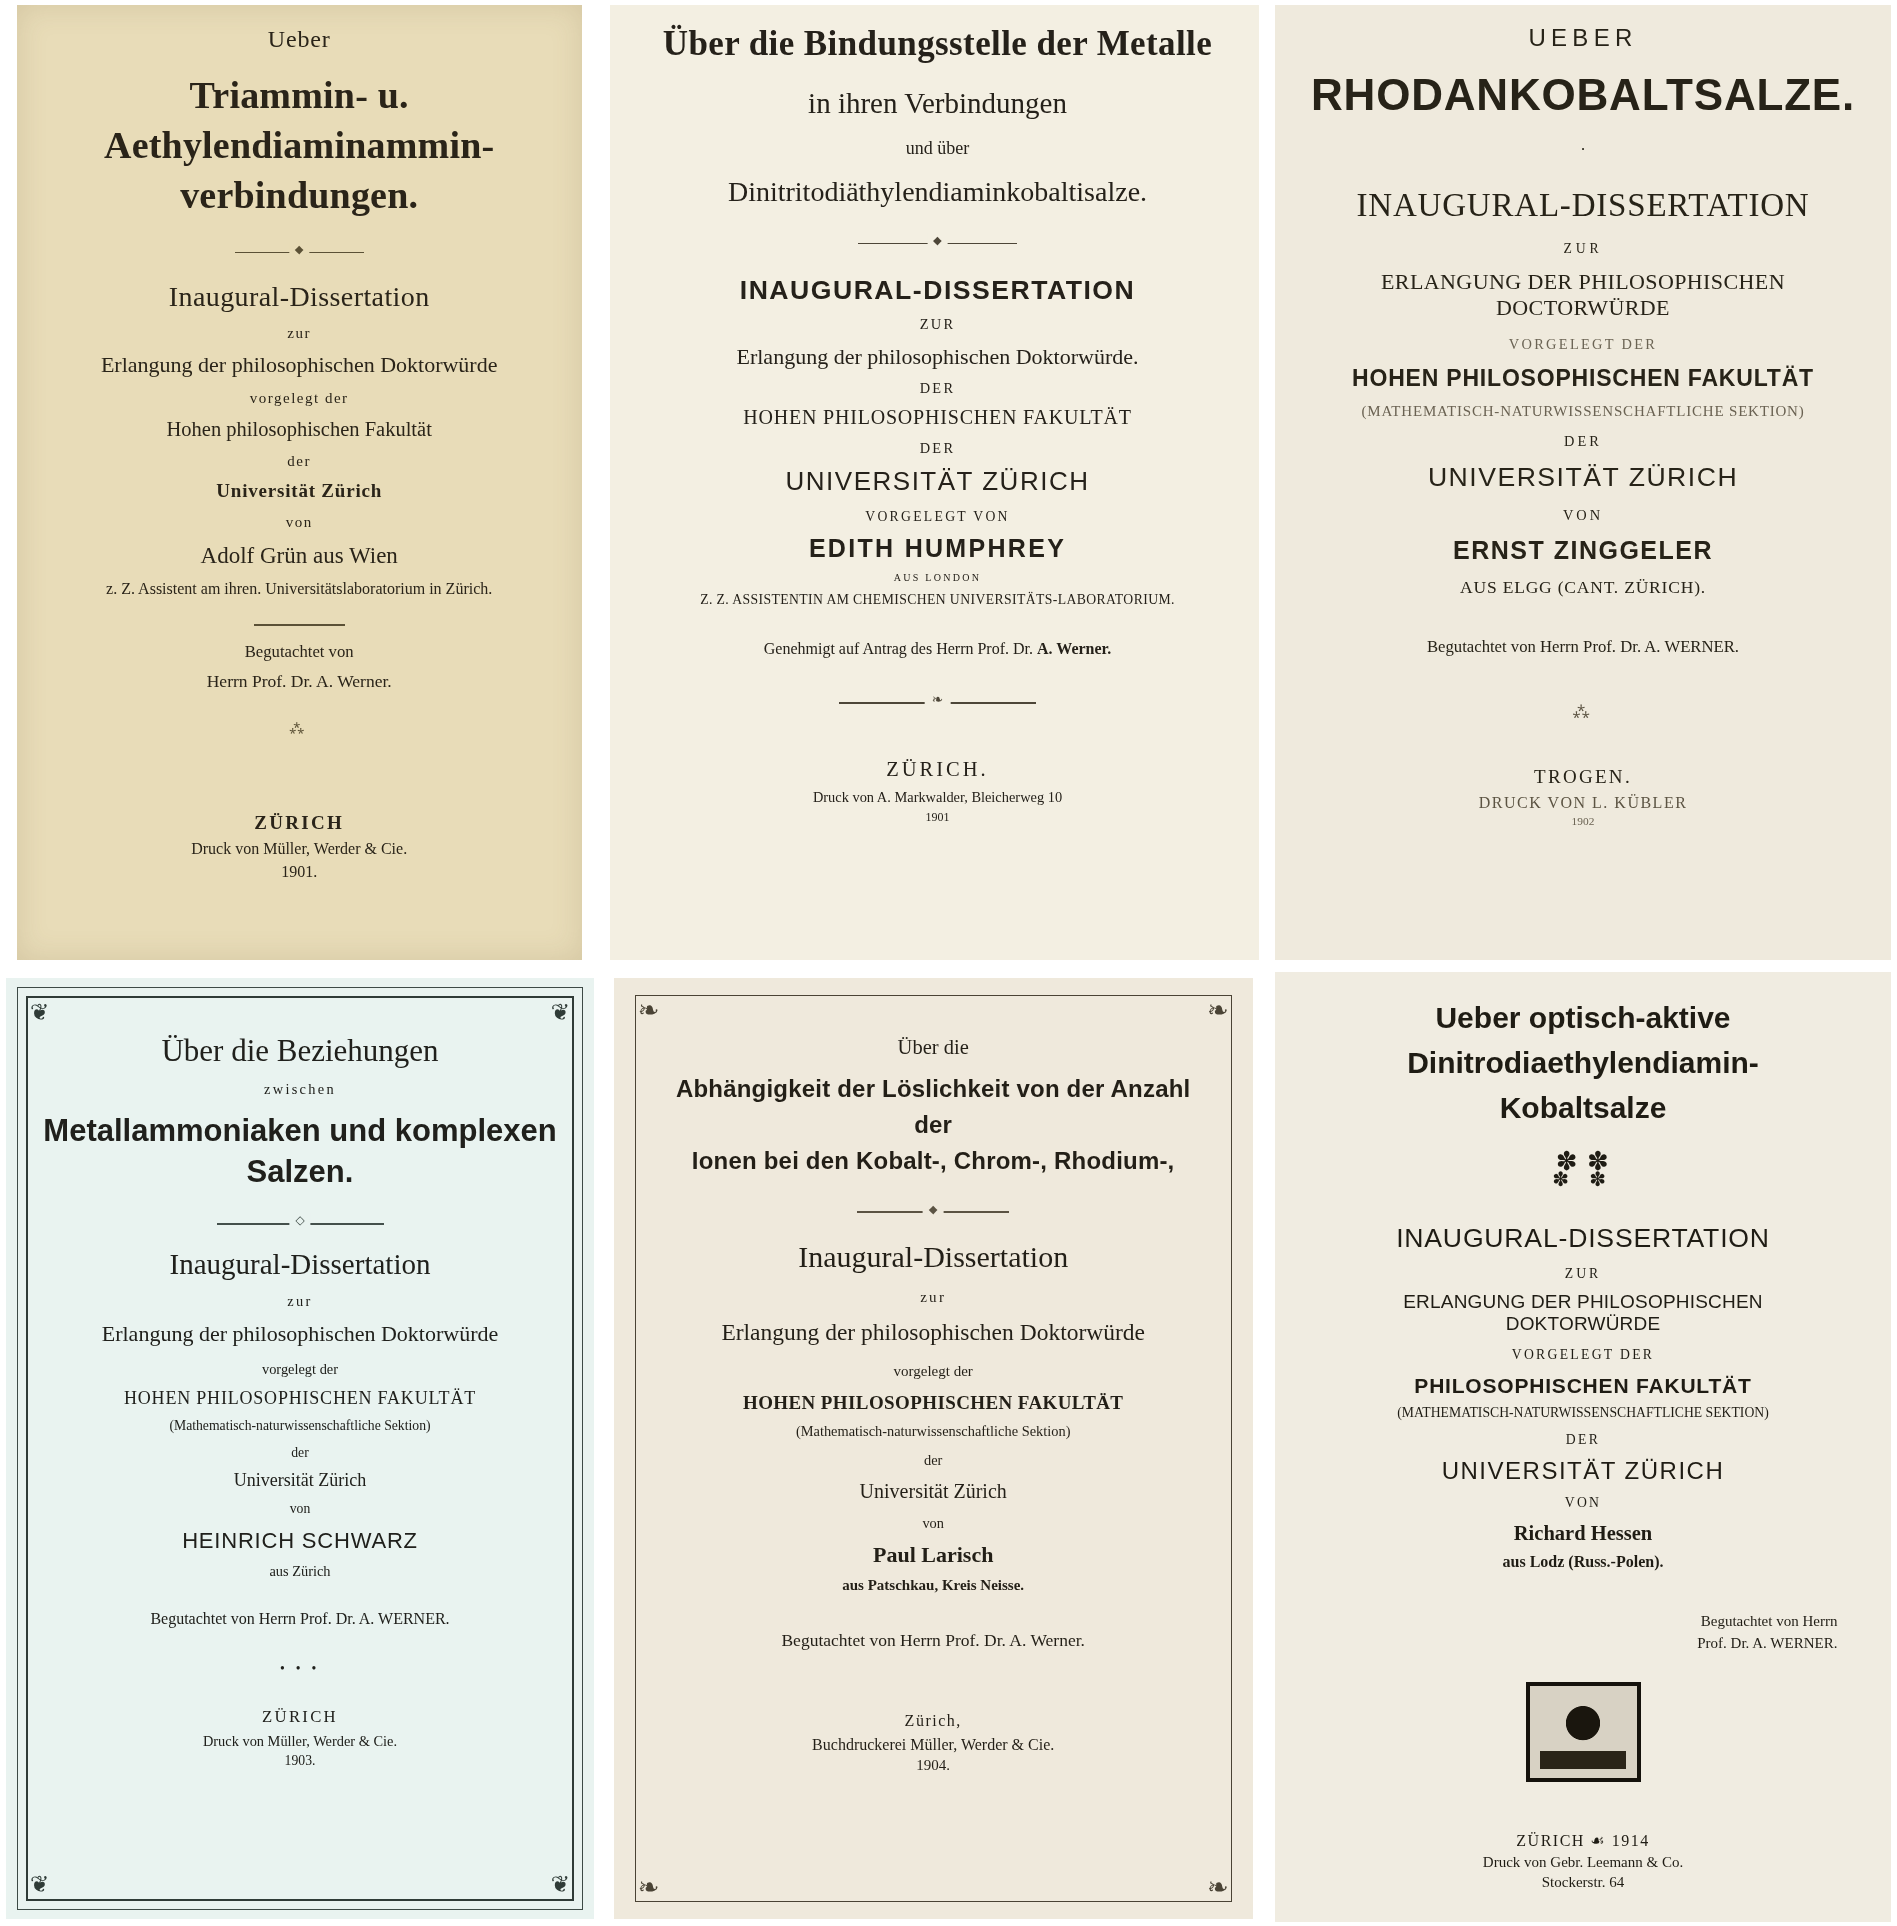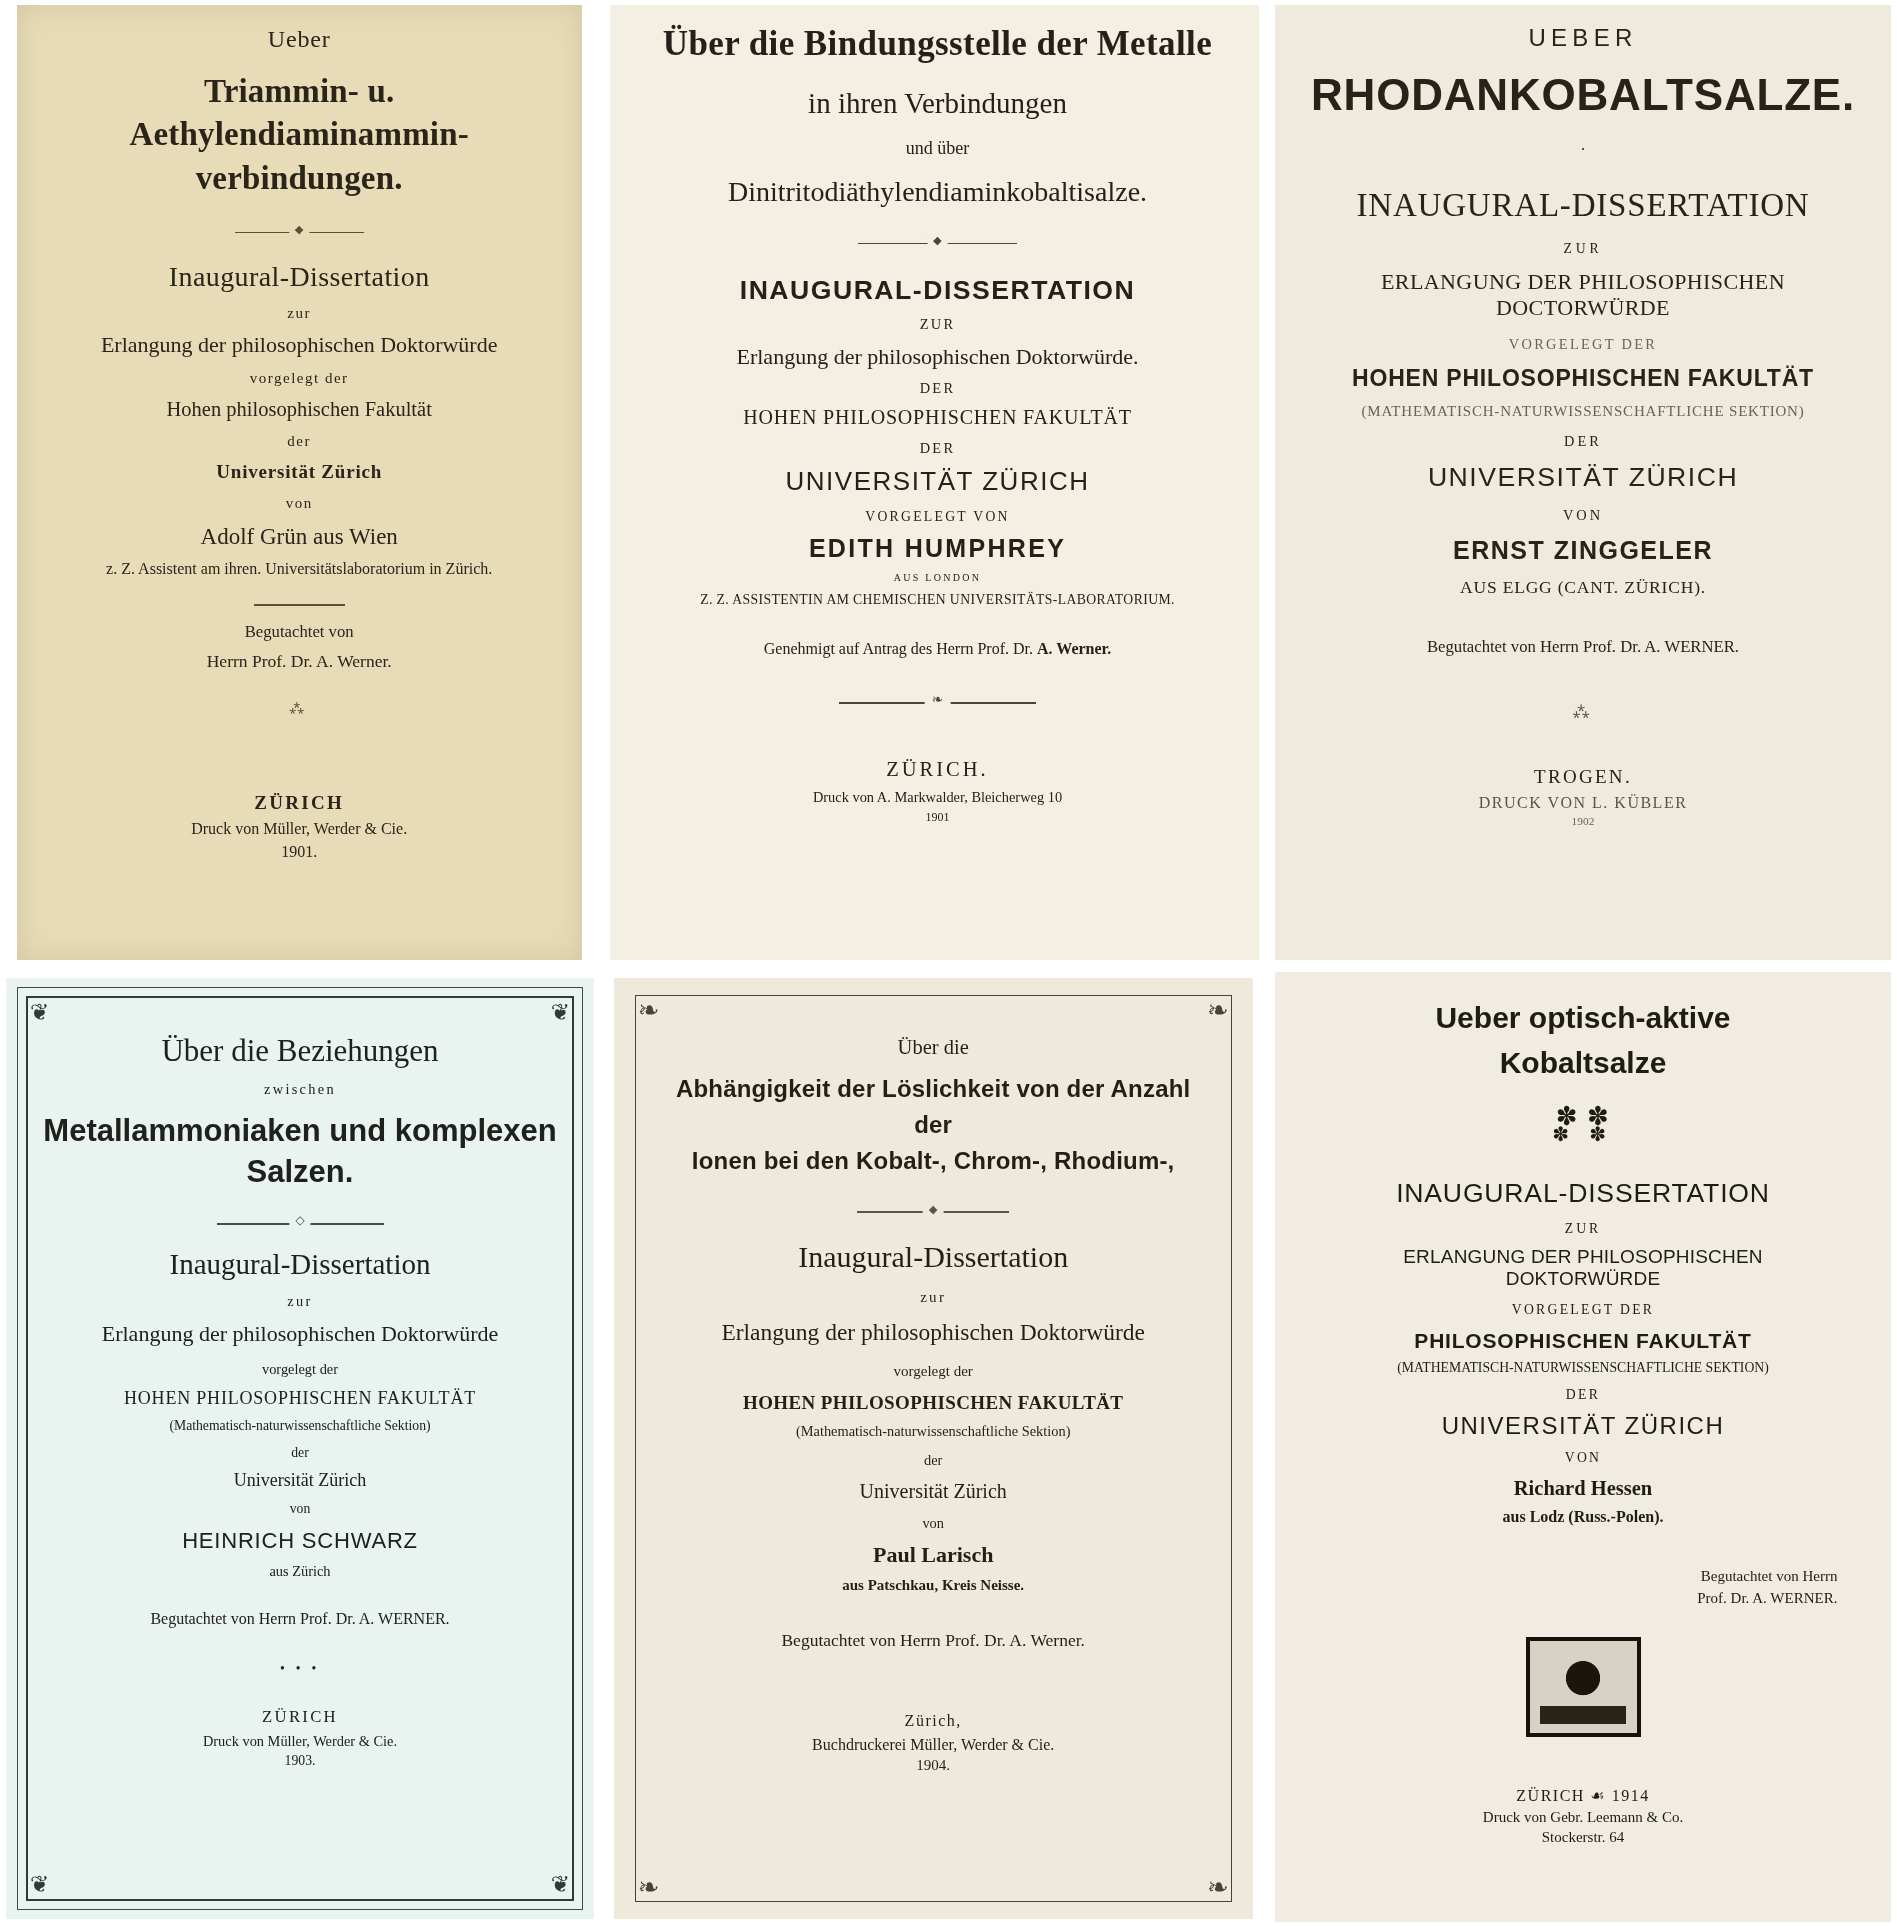--- a/index.html
+++ b/index.html
@@ -27,21 +27,21 @@
 
   
   .p1 {
     left: 16.7px; top: 4.6px; width: 565px; height: 955px;
     background: #e8dcb8;
     color: #2a2419;
     box-shadow: inset 0 0 30px rgba(120,100,60,.18);
   }
   .p1 .inner { padding: 16.7px 43px 0 43px; }
   .p1 .l-ueber { font-size: 24px; letter-spacing: 0.8px; margin-top: 4.6px; }
-  .p1 .l-title { font-size: 33px; font-weight: bold; line-height: 1.32; margin-top: 16.7px; letter-spacing: 0.2px; }
+  .p1 .l-title { font-size: 38px; font-weight: bold; line-height: 1.32; margin-top: 16.7px; letter-spacing: 0.2px; }
   .p1 .rule { margin: 27px auto 23px auto; width: 129px; height: 10.6px; position: relative; }
   .p1 .rule:before { content: ""; position: absolute; left: 0; right: 0; top: 4.6px; height: 1.5px; background: #5b5136; }
   .p1 .rule:after { content: "◆"; position: absolute; left: 50%; transform: translateX(-50%); top: -5.3px; font-size: 11.4px; color: #5b5136; background: #e8dcb8; padding: 0 5.3px; }
   .p1 .l-inaug { font-size: 28px; margin-top: 10.6px; letter-spacing: 0.4px; }
   .p1 .l-sm { font-size: 15px; margin-top: 12px; letter-spacing: 1.5px; }
   .p1 .l-md { font-size: 22px; margin-top: 10.6px; }
   .p1 .l-md2 { font-size: 20.5px; margin-top: 10.6px; }
   .p1 .l-uni { font-size: 19px; font-weight: bold; margin-top: 10.6px; letter-spacing: 0.8px; }
   .p1 .l-author { font-size: 23px; margin-top: 12px; }
   .p1 .l-aff { font-size: 16px; margin-top: 10.6px; }
@@ -400,20 +400,21 @@
         </div>
       </div>
     </div>
   </div>
 
   <div class="cell">
     <div class="page p6">
       <div class="inner">
         <div class="title">
           <div>Ueber optisch-aktive</div>
+          <div>Dinitrodiaethylendiamin-</div>
           <div>Kobaltsalze</div>
         </div>
         <div class="orn">
           <span>✽ ✽</span>
           <span class="r2">✽ ✽</span>
         </div>
         <div class="inaug">INAUGURAL-DISSERTATION</div>
         <div class="zur">ZUR</div>
         <div class="erl">ERLANGUNG DER PHILOSOPHISCHEN DOKTORWÜRDE</div>
         <div class="vorg">VORGELEGT DER</div>

